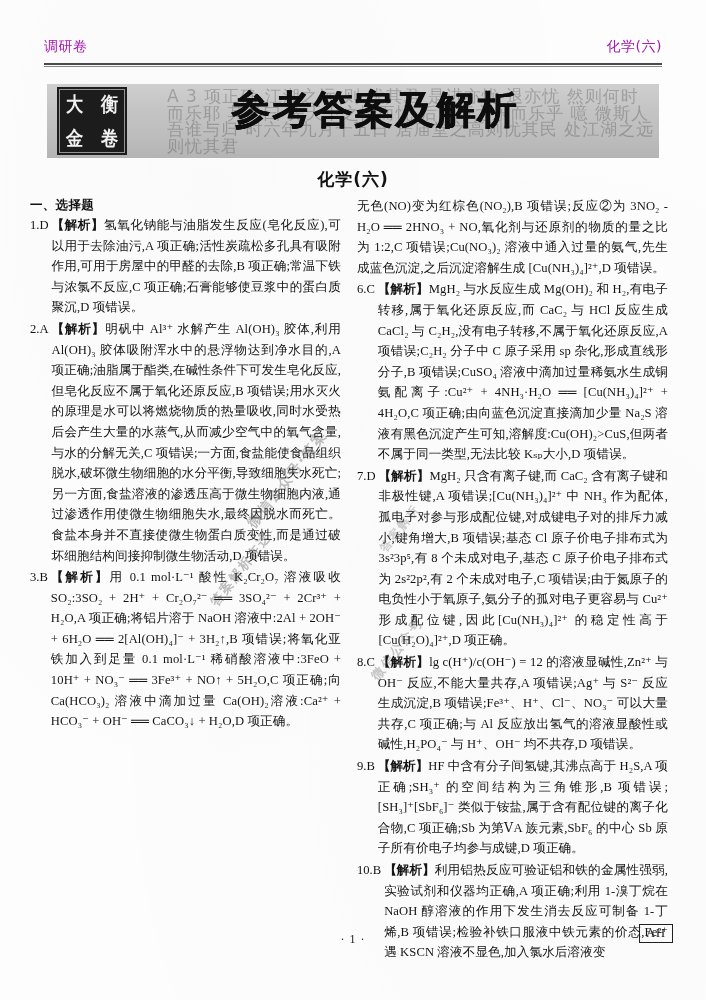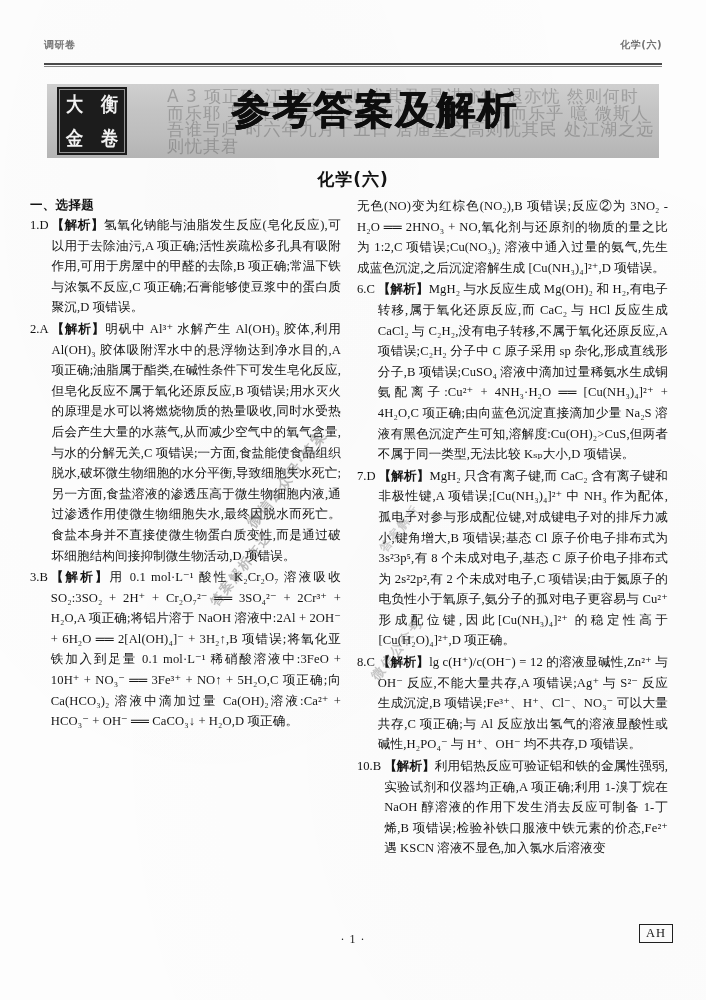--- a/index.html
+++ b/index.html
@@ -34,25 +34,25 @@
     position: absolute;
     left: 44px;
     top: 38px;
     width: 618px;
     height: 26px;
     display: flex;
     justify-content: space-between;
     align-items: flex-start;
   }
   .runhead-left, .runhead-right {
-    font-size: 10px;
+    font-size: 14px;
     letter-spacing: 0.5px;
-    color: #737373;
-    font-family: "DejaVu Sans", "Liberation Sans", sans-serif;
-    font-weight: 700;
+    color: #a21caf;
+    font-family: "DejaVu Sans", "Liberation Sans", sans-serif;
+    font-weight: 400;
     white-space: nowrap;
   }
   .runhead-rule {
     position: absolute;
     left: 44px;
     top: 63px;
     width: 618px;
     height: 4px;
   }
   .runhead-rule .thick {
@@ -322,20 +322,24 @@
           </div>
           <div class="item">
             <div class="item-no">7.D</div>
             <div class="item-body"><span class="tag">【解析】</span><span>MgH₂ 只含有离子键,而 CaC₂ 含有离子键和非极性键,A 项错误;[Cu(NH₃)₄]²⁺ 中 NH₃ 作为配体,孤电子对参与形成配位键,对成键电子对的排斥力减小,键角增大,B 项错误;基态 Cl 原子价电子排布式为 3s²3p⁵,有 8 个未成对电子,基态 C 原子价电子排布式为 2s²2p²,有 2 个未成对电子,C 项错误;由于氮原子的电负性小于氧原子,氨分子的孤对电子更容易与 Cu²⁺ 形成配位键,因此[Cu(NH₃)₄]²⁺ 的稳定性高于[Cu(H₂O)₄]²⁺,D 项正确。</span></div>
           </div>
           <div class="item">
             <div class="item-no">8.C</div>
             <div class="item-body"><span class="tag">【解析】</span><span>lg c(H⁺)/c(OH⁻) = 12 的溶液显碱性,Zn²⁺ 与 OH⁻ 反应,不能大量共存,A 项错误;Ag⁺ 与 S²⁻ 反应生成沉淀,B 项错误;Fe³⁺、H⁺、Cl⁻、NO₃⁻ 可以大量共存,C 项正确;与 Al 反应放出氢气的溶液显酸性或碱性,H₂PO₄⁻ 与 H⁺、OH⁻ 均不共存,D 项错误。</span></div>
           </div>
           <div class="item">
+            <div class="item-no">9.B</div>
+            <div class="item-body"><span class="tag">【解析】</span><span>HF 中含有分子间氢键,其沸点高于 H₂S,A 项正确;SH₃⁺ 的空间结构为三角锥形,B 项错误;[SH₃]⁺[SbF₆]⁻ 类似于铵盐,属于含有配位键的离子化合物,C 项正确;Sb 为第ⅤA 族元素,SbF₆ 的中心 Sb 原子所有价电子均参与成键,D 项正确。</span></div>
+          </div>
+          <div class="item">
             <div class="item-no">10.B</div>
             <div class="item-body"><span class="tag">【解析】</span><span>利用铝热反应可验证铝和铁的金属性强弱,实验试剂和仪器均正确,A 项正确;利用 1-溴丁烷在 NaOH 醇溶液的作用下发生消去反应可制备 1-丁烯,B 项错误;检验补铁口服液中铁元素的价态,Fe²⁺ 遇 KSCN 溶液不显色,加入氯水后溶液变</span></div>
           </div>
         </div>
     </div>
 
   </div>
 
   <div class="wm wm-a">微信公众号·答案</div>
   <div class="wm wm-b">答案解析在这</div>

